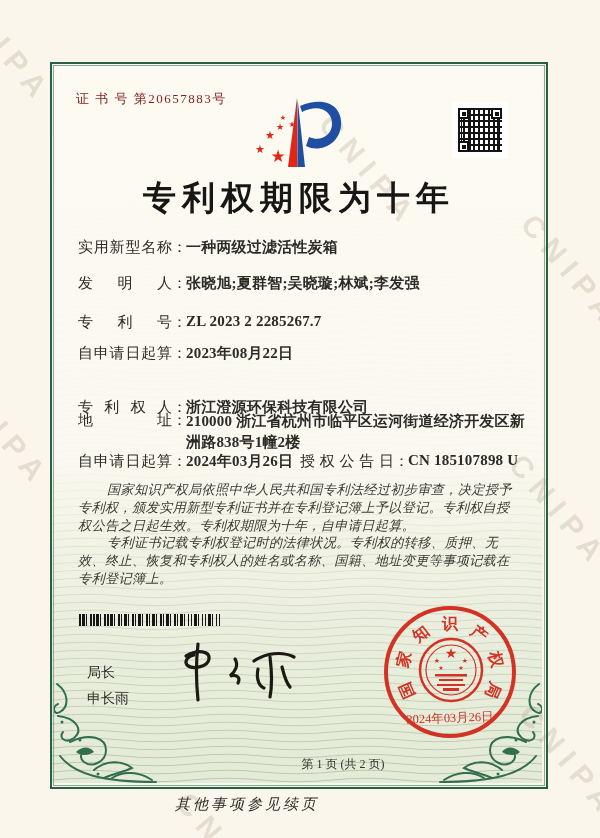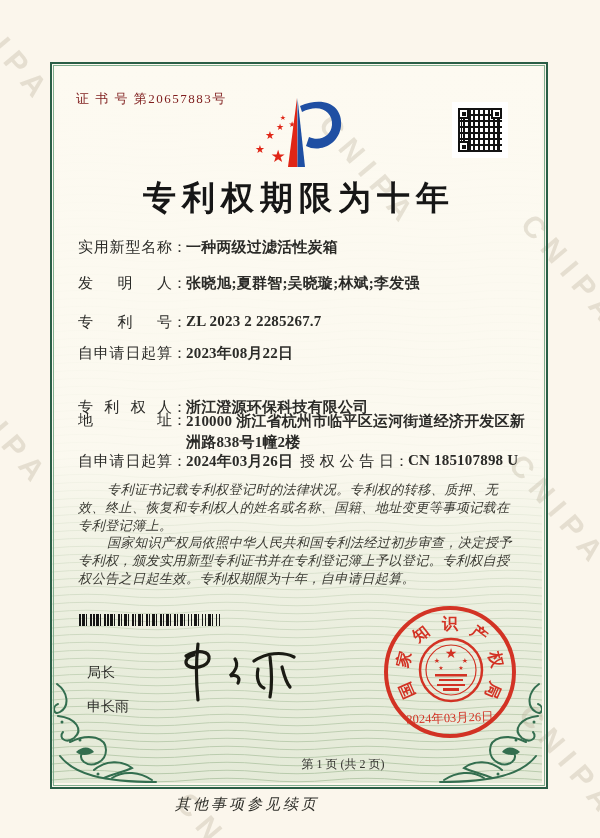--- a/index.html
+++ b/index.html
@@ -65,21 +65,21 @@
     position:absolute;left:79px;top:614px;width:143px;height:12px;z-index:5;
     background:repeating-linear-gradient(90deg,
       #151515 0 1.5px,transparent 1.5px 3px,
       #151515 3px 6px,transparent 6px 7px,
       #151515 7px 8px,transparent 8px 11px,
       #151515 11px 12.5px,transparent 12.5px 14px);
   }
   .sig-title{position:absolute;left:87px;top:664px;font-size:14px;z-index:5;
     font-family:"Liberation Sans","DejaVu Sans",sans-serif;color:#2e2e2a;text-align:right;}
   .sig-name{position:absolute;left:87px;top:690px;font-size:14px;z-index:5;
-    font-family:"Liberation Sans","DejaVu Sans",sans-serif;color:#2e2e2a;margin-top:8px;}
+    font-family:"Liberation Sans","DejaVu Sans",sans-serif;color:#2e2e2a;}
   .sig-svg{position:absolute;left:178px;top:641px;z-index:5;}
   
   .seal{
     position:absolute;left:384px;top:606px;width:132px;height:132px;z-index:6;
     border:4.5px solid #d2291b;border-radius:50%;box-sizing:border-box;opacity:0.95;
   }
   .seal-char{
     position:absolute;left:50%;top:50%;width:18px;height:18px;margin:-10px 0 0 -9px;
     font-size:16px;font-weight:bold;color:#d2291b;text-align:center;line-height:18px;
   }
@@ -196,22 +196,22 @@
   <span class="lab">专利权人</span><span class="colon">：</span><span class="val">浙江澄源环保科技有限公司</span>
 </div>
 <div class="row" style="top:411px">
   <span class="lab">地址</span><span class="colon">：</span><span class="val val-addr">210000 浙江省杭州市临平区运河街道经济开发区新洲路838号1幢2楼</span>
 </div>
 <div class="row" style="top:452px">
   <span class="lab">自申请日起算</span><span class="colon">：</span><span class="val val-fixed">2024年03月26日</span><span class="lab">授权公告日</span><span class="colon">：</span><span class="val">CN 185107898 U</span>
 </div>
 
 <div class="legal">
+  <p>国家知识产权局依照中华人民共和国专利法经过初步审查，决定授予专利权，颁发实用新型专利证书并在专利登记簿上予以登记。专利权自授权公告之日起生效。专利权期限为十年，自申请日起算。</p>
   <p>专利证书记载专利权登记时的法律状况。专利权的转移、质押、无效、终止、恢复和专利权人的姓名或名称、国籍、地址变更等事项记载在专利登记簿上。</p>
-  <p>国家知识产权局依照中华人民共和国专利法经过初步审查，决定授予专利权，颁发实用新型专利证书并在专利登记簿上予以登记。专利权自授权公告之日起生效。专利权期限为十年，自申请日起算。</p>
 </div>
 
 <div class="barcode"></div>
 
 <div class="sig-title">局长</div>
 <div class="sig-name">申长雨</div>
 <svg class="sig-svg" width="132" height="62" viewBox="0 0 132 62">
   <g fill="none" stroke="#1b1b14" stroke-width="3.2" stroke-linecap="round">
     <path d="M20,3 C18,20 18,40 20,59"></path>
     <path d="M8,15 C20,8 32,10 31,18 C30,26 14,29 9,24 C6,20 10,15 16,14"></path>

